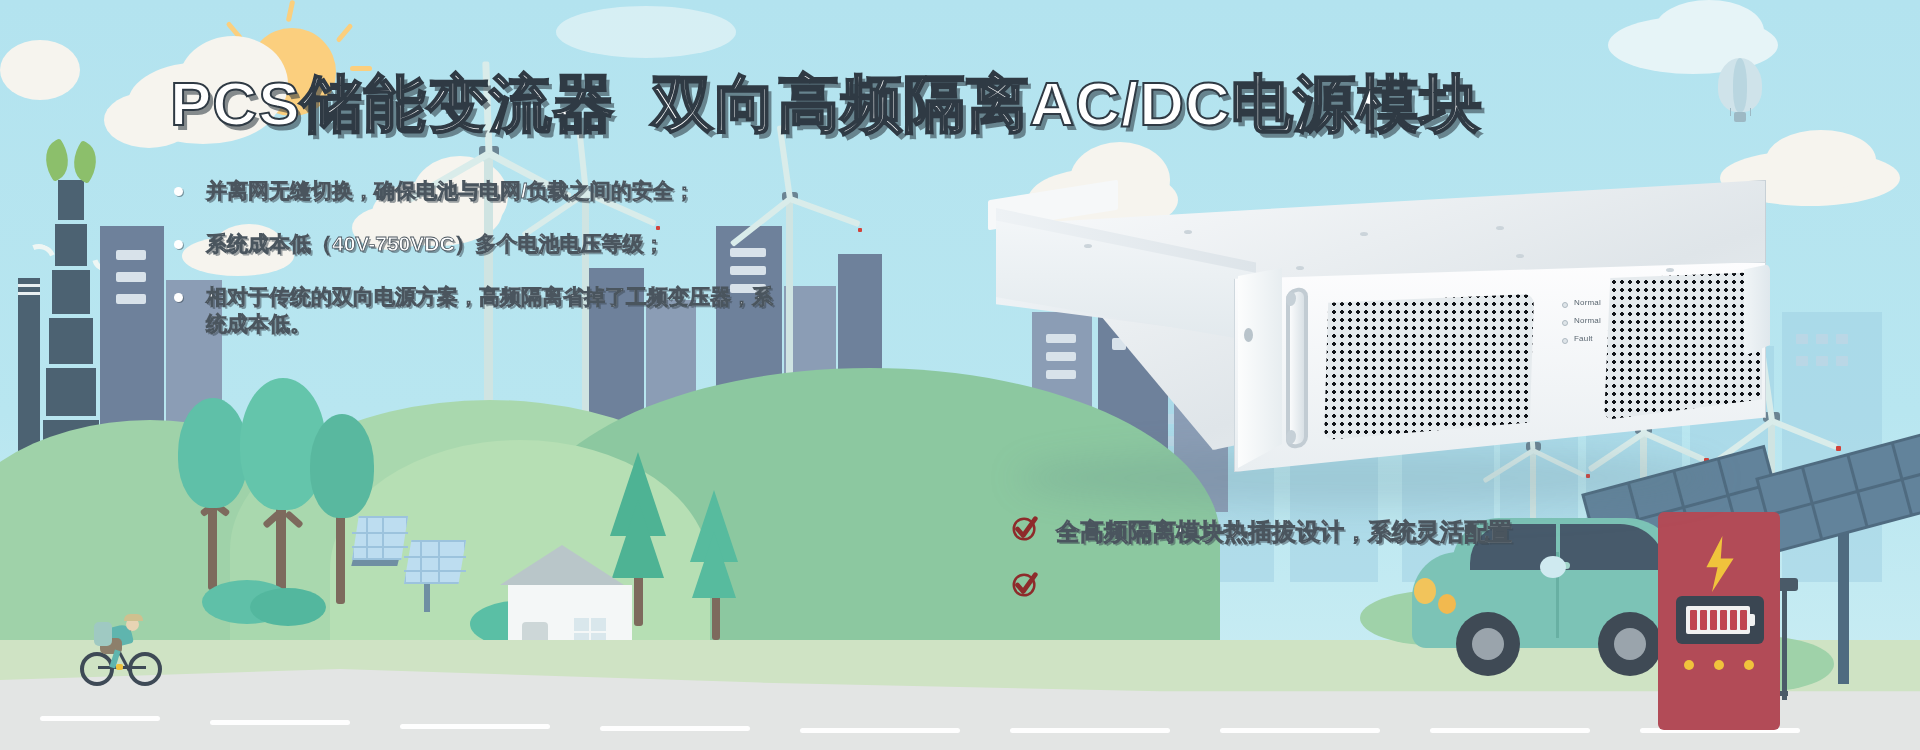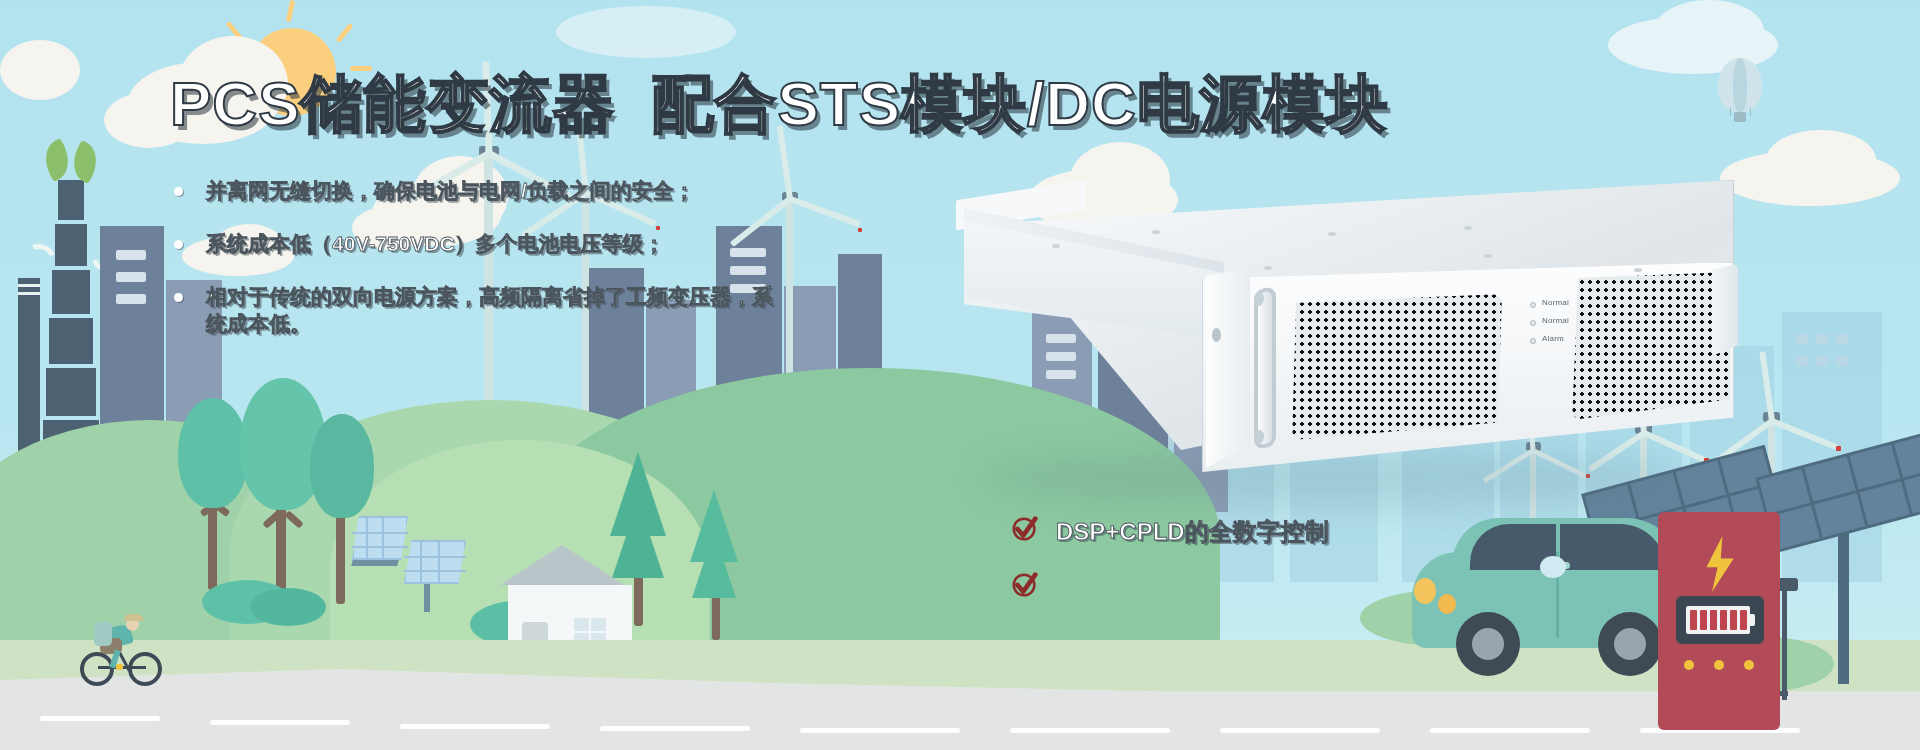--- a/index.html
+++ b/index.html
@@ -100,21 +100,21 @@
 
   .checks { position:absolute; left:1010px; top:516px; }
   .chk-row { position:relative; display:flex; align-items:center;
              margin-bottom:24px; padding-left:46px; }
   .chk-row .chk { position:absolute; left:0; top:-2px; width:30px; height:30px; }
   .chk-row .lbl { font-size:24px; font-weight:bold; color:#ffffff; white-space:nowrap;
                   -webkit-text-stroke:0.9px #4a555e;
                   text-shadow: 2px 2px 0 rgba(60,72,82,.5); }
 
   
-  #device { position:absolute; left:944px; top:180px; width:810px; height:330px;text-decoration:underline; }
+  #device { position:absolute; left:976px; top:180px; width:810px; height:330px;text-decoration:underline; }
   .dev-top { position:absolute; background:linear-gradient(160deg,#fbfcfd,#dfe5e9 60%,#eef2f4);
              box-shadow:0 0 0 1px #c7d0d6 inset; }
   .dev-front { position:absolute; background:linear-gradient(180deg,#fdfdfe,#e9eef1); }
   .dev-side { position:absolute; background:linear-gradient(90deg,#eef2f5,#dde4e9); }
   .vent { position:absolute; background:#2b2f34; border-radius:46%/40%;
           background-image:radial-gradient(circle at 2px 2px,#101318 1.6px,transparent 1.8px);
           background-size:8px 8px; background-color:#e6ebee; }
   .handle { position:absolute; border:4px solid #c2ccd3; border-radius:10px;
             background:linear-gradient(90deg,#fafbfc,#d9e1e6); }
   .led { position:absolute; width:6px; height:6px; border-radius:50%;
@@ -567,38 +567,38 @@
     <div class="vent" style="left:628px;top:92px;width:158px;height:148px;
                 clip-path:polygon(4% 4%, 100% 0%, 100% 86%, 0 100%);
                 border-radius:10px;"></div>
 
     <div>
       <div class="led" style="left:586px;top:122px;"></div>
       <div class="ledlbl" style="left:598px;top:118px;">Normal</div>
       <div class="led" style="left:586px;top:140px;"></div>
       <div class="ledlbl" style="left:598px;top:136px;">Normal</div>
       <div class="led" style="left:586px;top:158px;"></div>
-      <div class="ledlbl" style="left:598px;top:154px;">Alarm</div>
+      <div class="ledlbl" style="left:598px;top:154px;">Fault</div>
     </div>
 
     <div style="position:absolute;left:768px;top:84px;width:26px;height:92px;
                 background:linear-gradient(90deg,#f1f5f7,#dfe7ec);
                 clip-path:polygon(0 6%,100% 0,100% 88%,0 100%);border-radius:6px;"></div>
 
     <div style="position:absolute;left:108px;top:64px;width:8px;height:4px;background:#cbd4da;border-radius:50%;"></div>
     <div style="position:absolute;left:208px;top:50px;width:8px;height:4px;background:#cbd4da;border-radius:50%;"></div>
     <div style="position:absolute;left:320px;top:86px;width:8px;height:4px;background:#cbd4da;border-radius:50%;"></div>
     <div style="position:absolute;left:384px;top:52px;width:8px;height:4px;background:#cbd4da;border-radius:50%;"></div>
     <div style="position:absolute;left:520px;top:46px;width:8px;height:4px;background:#cbd4da;border-radius:50%;"></div>
     <div style="position:absolute;left:540px;top:74px;width:8px;height:4px;background:#cbd4da;border-radius:50%;"></div>
     <div style="position:absolute;left:690px;top:88px;width:8px;height:4px;background:#cbd4da;border-radius:50%;"></div>
   </div>
 
   <div id="title">
-    <span>PCS储能变流器</span><span class="gap"></span><span>配合STS模块/DC电源模块</span>
+    <span>PCS储能变流器</span><span class="gap"></span><span>双向高频隔离AC/DC电源模块</span>
   </div>
 
   <div class="bullets">
     <div class="bullet">
       <span class="dot"></span>
       <span>并离网无缝切换，确保电池与电网/负载之间的安全；</span>
     </div>
     <div class="bullet">
       <span class="dot"></span>
       <span>系统成本低（40V-750VDC）多个电池电压等级；</span>
@@ -610,21 +610,21 @@
   </div>
 
   <div class="checks">
     <div class="chk-row">
       <span class="chk">
         <svg viewBox="0 0 32 32" width="30" height="30">
           <circle cx="15" cy="16" r="11" fill="none" stroke="#8e2b2b" stroke-width="2.6"></circle>
           <path d="M8 16 L14 23 L27 5" fill="none" stroke="#8e2b2b" stroke-width="5" stroke-linecap="round" stroke-linejoin="round"></path>
         </svg>
       </span>
-      <span class="lbl">DSP+CPLD的全数字控制</span>
+      <span class="lbl">全高频隔离模块热插拔设计，系统灵活配置</span>
     </div>
     <div class="chk-row">
       <span class="chk">
         <svg viewBox="0 0 32 32" width="30" height="30">
           <circle cx="15" cy="16" r="11" fill="none" stroke="#8e2b2b" stroke-width="2.6"></circle>
           <path d="M8 16 L14 23 L27 5" fill="none" stroke="#8e2b2b" stroke-width="5" stroke-linecap="round" stroke-linejoin="round"></path>
         </svg>
       </span>
     </div>
   </div>

